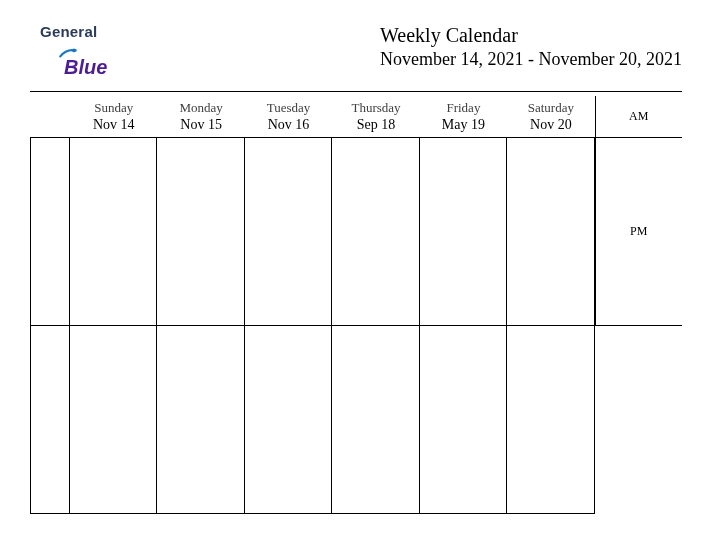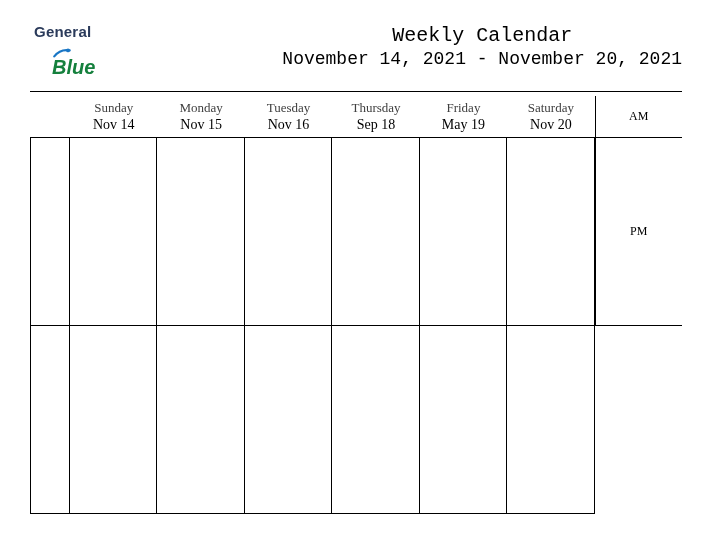--- a/index.html
+++ b/index.html
@@ -34,29 +34,29 @@
       font-size: 15px;
       letter-spacing: 0.2px;
     }
     .logo-swoosh {
       width: 18px;
       height: 12px;
       margin-left: -2px;
       margin-top: -4px;
     }
     .logo-blue {
-      color: #15803d;
+      color: #4c1d95;
       font-size: 20px;
       font-style: italic;
-      margin-left: 22px;
+      margin-left: 34px;
       margin-top: -2px;
     }
     .title-block {
-      text-align: center;
-      font-family: Liberation Mono, monospace;
+      text-align: left;
+      font-family: Liberation Serif, serif;
     }
     .title {
       font-size: 20px;
       color: #000;
     }
     .subtitle {
       font-size: 18px;
       color: #000;
       margin-top: 2px;
     }

